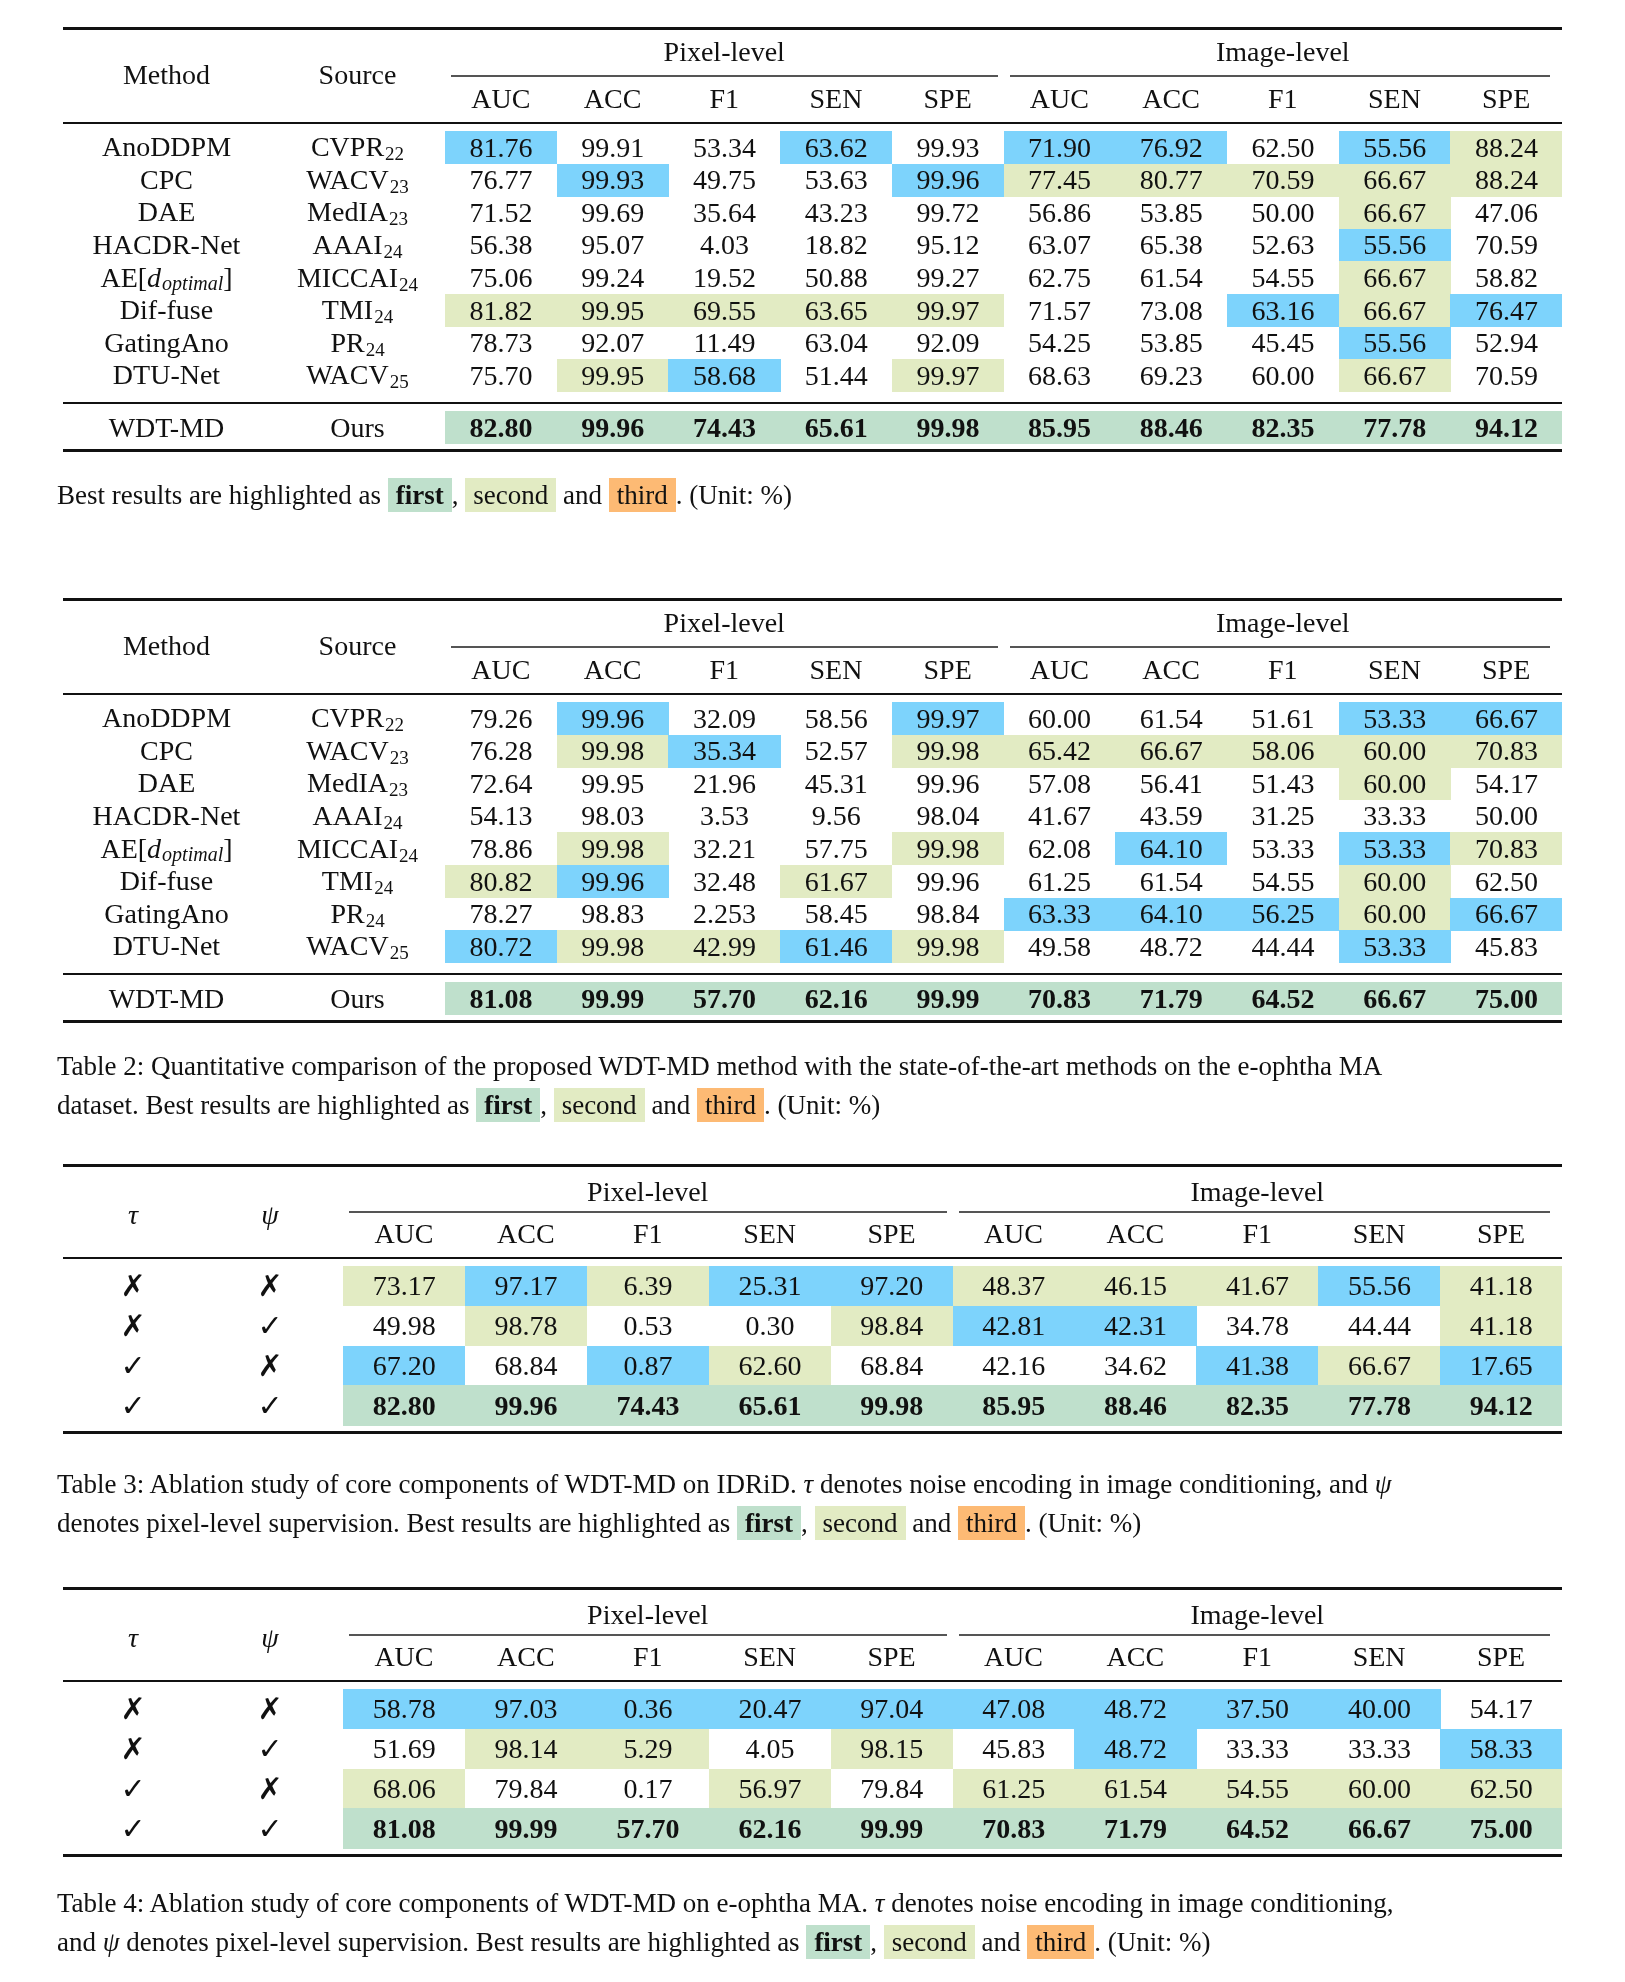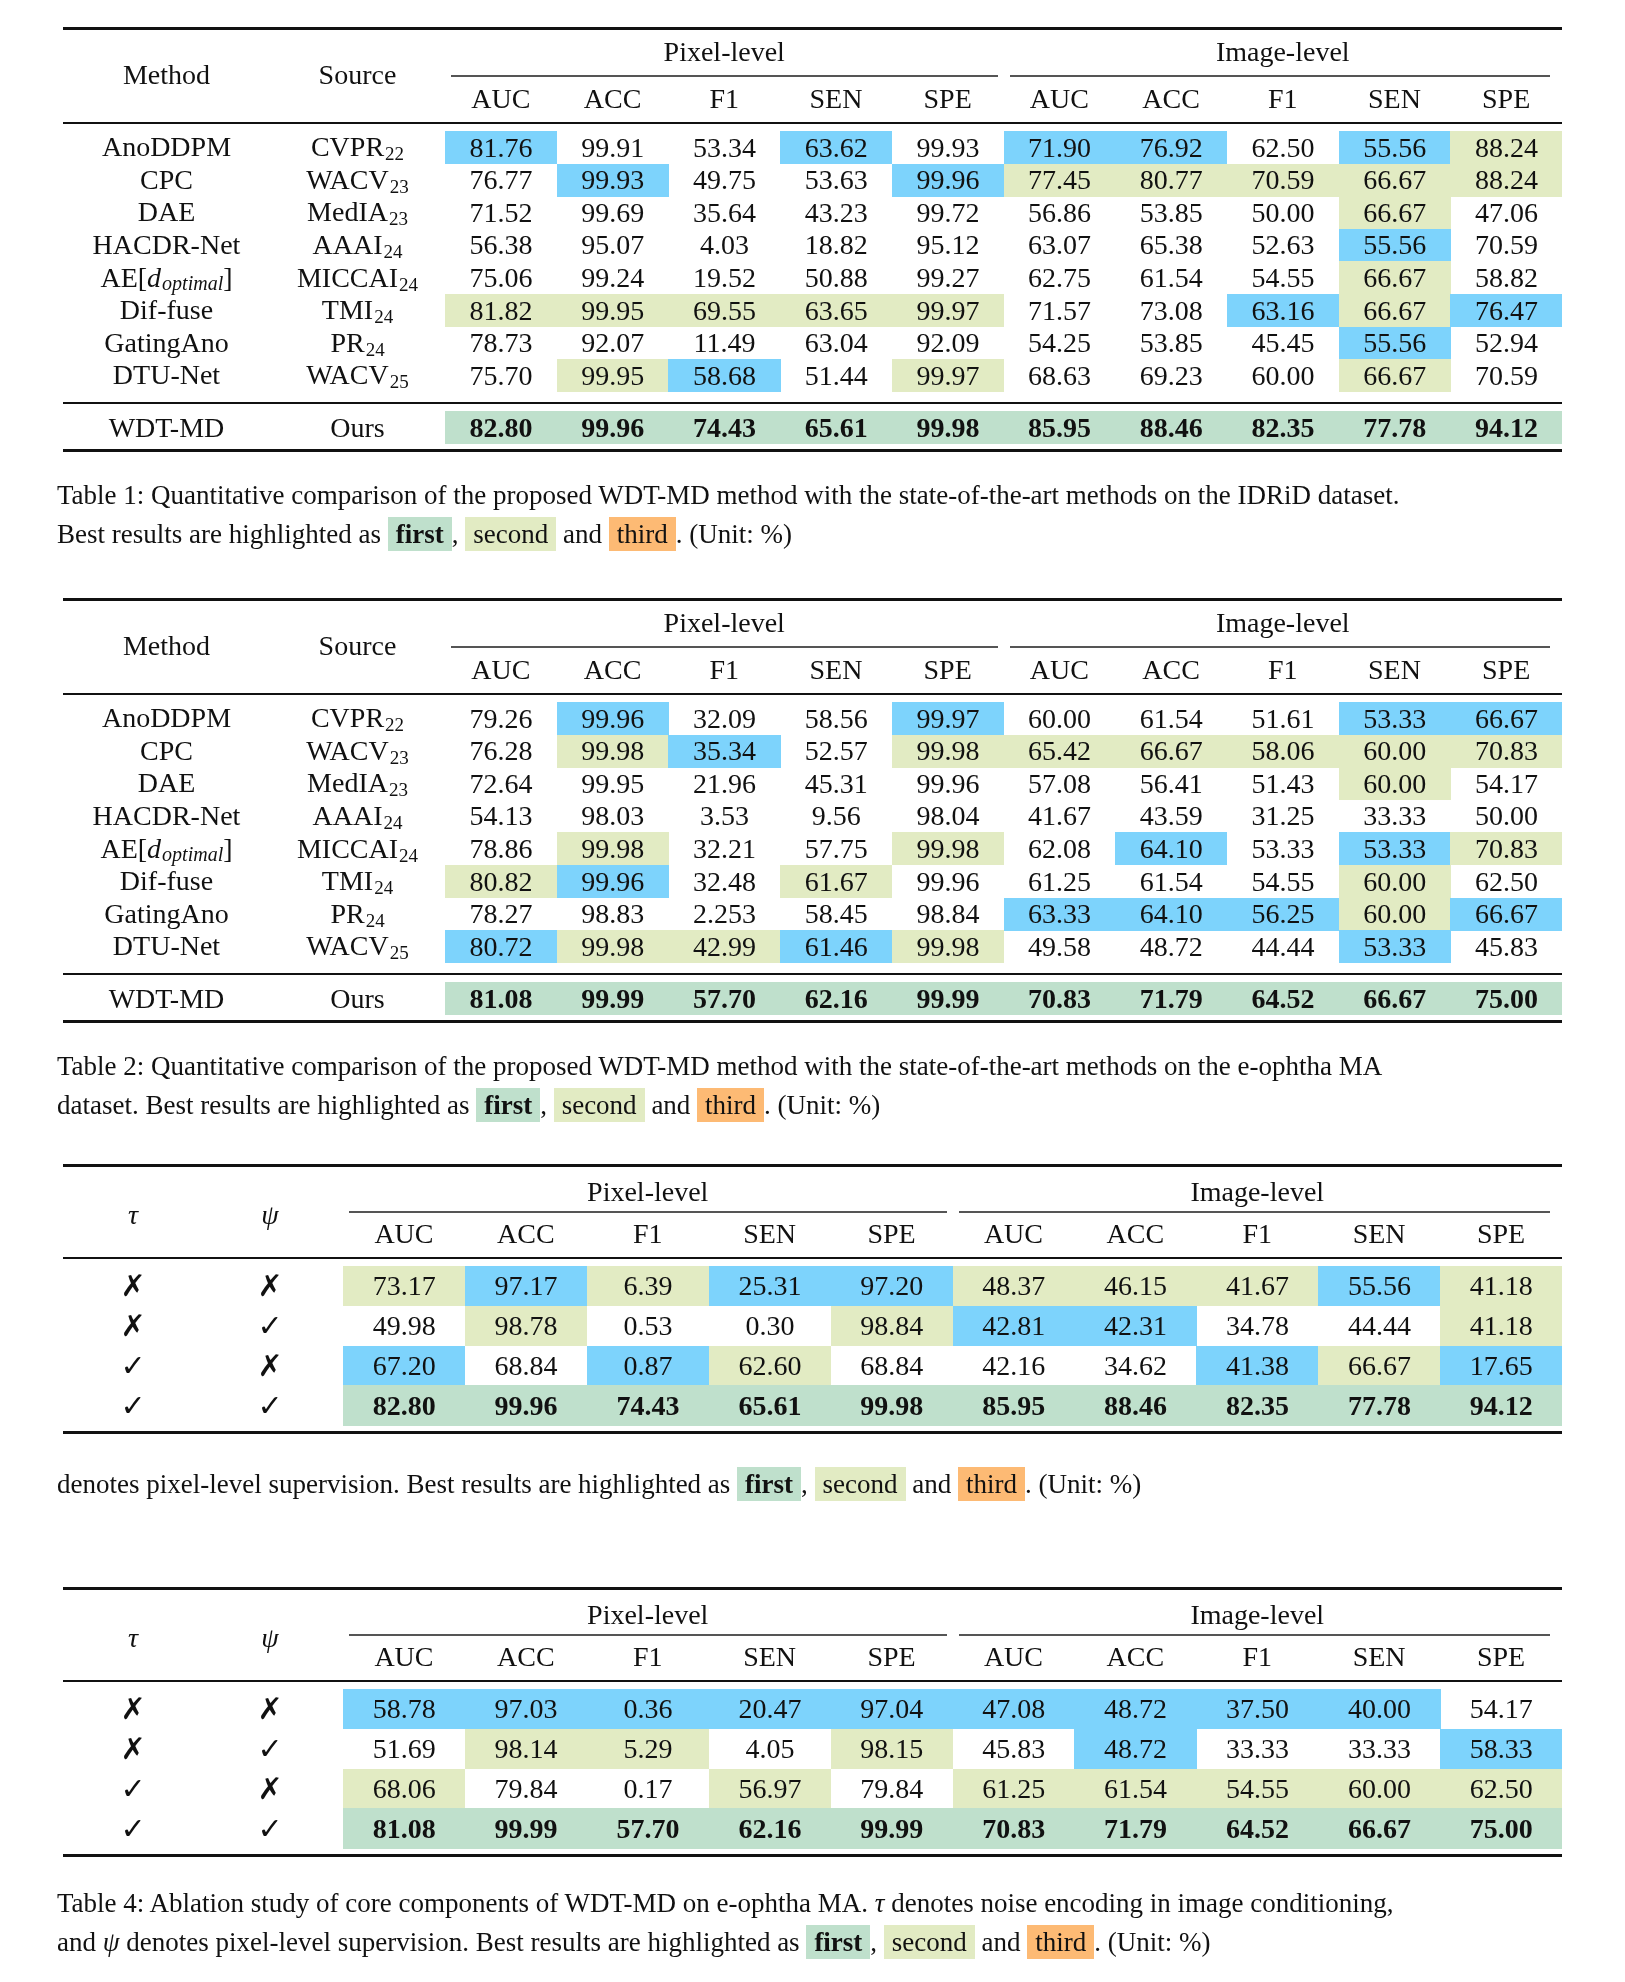--- a/index.html
+++ b/index.html
@@ -200,21 +200,20 @@
         <div class="cell hl-first bold" style="left: 891.8px; top: 411px; width: 112.2px; height: 33px;">99.98</div>
         <div class="cell hl-first bold" style="left: 1003.5px; top: 411px; width: 112.2px; height: 33px;">85.95</div>
         <div class="cell hl-first bold" style="left: 1115.2px; top: 411px; width: 112.2px; height: 33px;">88.46</div>
         <div class="cell hl-first bold" style="left: 1226.9px; top: 411px; width: 112.2px; height: 33px;">82.35</div>
         <div class="cell hl-first bold" style="left: 1338.6px; top: 411px; width: 112.2px; height: 33px;">77.78</div>
         <div class="cell hl-first bold" style="left: 1450.3px; top: 411px; width: 112.2px; height: 33px;">94.12</div>
       </div>
       <div class="rule" style="left: 63px; top: 449px; width: 1499px; height: 3px;"></div>
     </div>
     <div class="caption" style="top: 476px;">
-      <span class="line"><span>Table 1: Quantitative comparison of the proposed WDT-MD method with the state-of-the-art methods on the IDRiD dataset.</span></span>
       <span class="line"><span>Best results are highlighted as</span> <span class="chip first">first</span>, <span class="chip second">second</span><span> and </span><span class="chip third">third</span><span>. (Unit: %)</span></span>
     </div>
     <div class="tbl">
       <div class="rule" style="left: 63px; top: 598px; width: 1499px; height: 3px;"></div>
       <div class="cell " style="left: 63px; top: 626px; width: 207px; height: 40px;">Method</div>
       <div class="cell " style="left: 270px; top: 626px; width: 175px; height: 40px;">Source</div>
       <div class="cell " style="left: 445px; top: 606px; width: 558.5px; height: 34px;">Pixel-level</div>
       <div class="cell " style="left: 1003.5px; top: 606px; width: 558.5px; height: 34px;">Image-level</div>
       <div class="cmid" style="left: 451px; top: 646px; width: 546.5px;"></div>
       <div class="cmid" style="left: 1009.5px; top: 646px; width: 540.5px;"></div>
@@ -462,20 +461,21 @@
         <div class="cell hl-first bold" style="left: 830.6px; top: 1385.4px; width: 122.4px; height: 40.3px;">99.98</div>
         <div class="cell hl-first bold" style="left: 952.5px; top: 1385.4px; width: 122.4px; height: 40.3px;">85.95</div>
         <div class="cell hl-first bold" style="left: 1074.4px; top: 1385.4px; width: 122.4px; height: 40.3px;">88.46</div>
         <div class="cell hl-first bold" style="left: 1196.3px; top: 1385.4px; width: 122.4px; height: 40.3px;">82.35</div>
         <div class="cell hl-first bold" style="left: 1318.2px; top: 1385.4px; width: 122.4px; height: 40.3px;">77.78</div>
         <div class="cell hl-first bold" style="left: 1440.1px; top: 1385.4px; width: 122.4px; height: 40.3px;">94.12</div>
       </div>
       <div class="rule" style="left: 63px; top: 1431px; width: 1499px; height: 3px;"></div>
     </div>
     <div class="caption" style="top: 1465px;">
+      <span class="line"><span>Table 3: Ablation study of core components of WDT-MD on IDRiD.</span> <span class="ital">τ</span> <span>denotes noise encoding in image conditioning, and</span> <span class="ital">ψ</span></span>
       <span class="line"><span>denotes pixel-level supervision. Best results are highlighted as</span> <span class="chip first">first</span>, <span class="chip second">second</span><span> and </span><span class="chip third">third</span><span>. (Unit: %)</span></span>
     </div>
     <div class="tbl">
       <div class="rule" style="left: 63px; top: 1587px; width: 1499px; height: 3px;"></div>
       <div class="cell ital" style="left: 73px; top: 1618px; width: 120px; height: 40px;">τ</div>
       <div class="cell ital" style="left: 210px; top: 1618px; width: 120px; height: 40px;">ψ</div>
       <div class="cell " style="left: 343px; top: 1598px; width: 609.5px; height: 34px;">Pixel-level</div>
       <div class="cell " style="left: 952.5px; top: 1598px; width: 609.5px; height: 34px;">Image-level</div>
       <div class="cmid" style="left: 349px; top: 1634px; width: 597.5px;"></div>
       <div class="cmid" style="left: 958.5px; top: 1634px; width: 591.5px;"></div>

